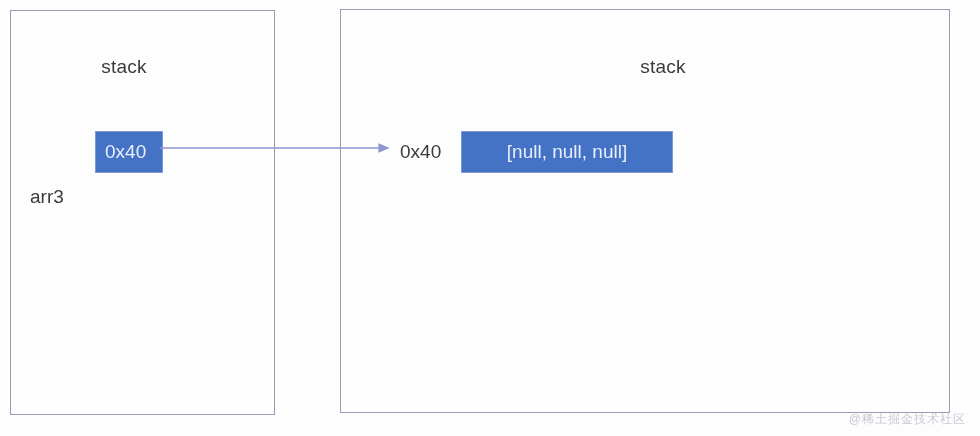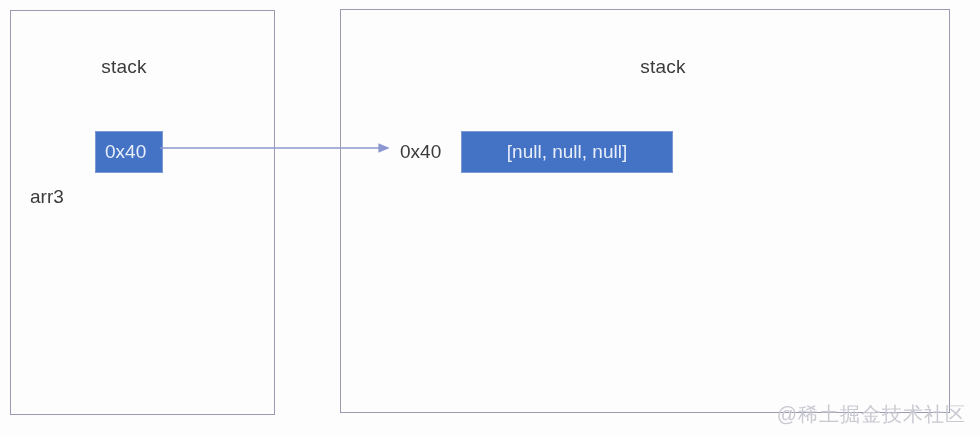--- a/index.html
+++ b/index.html
@@ -95,21 +95,21 @@
     width: 240px;
     height: 24px;
     overflow: visible;
   }
 
   
   #watermark {
     position: absolute;
     right: 14px;
     bottom: 8px;
-    font-size: 20px;
+    font-size: 12px;
     color: #c9c9d2;
     white-space: nowrap;
     letter-spacing: 1px;
   }
 </style>
 </head>
 <body>
 
 <div id="canvas">
 

